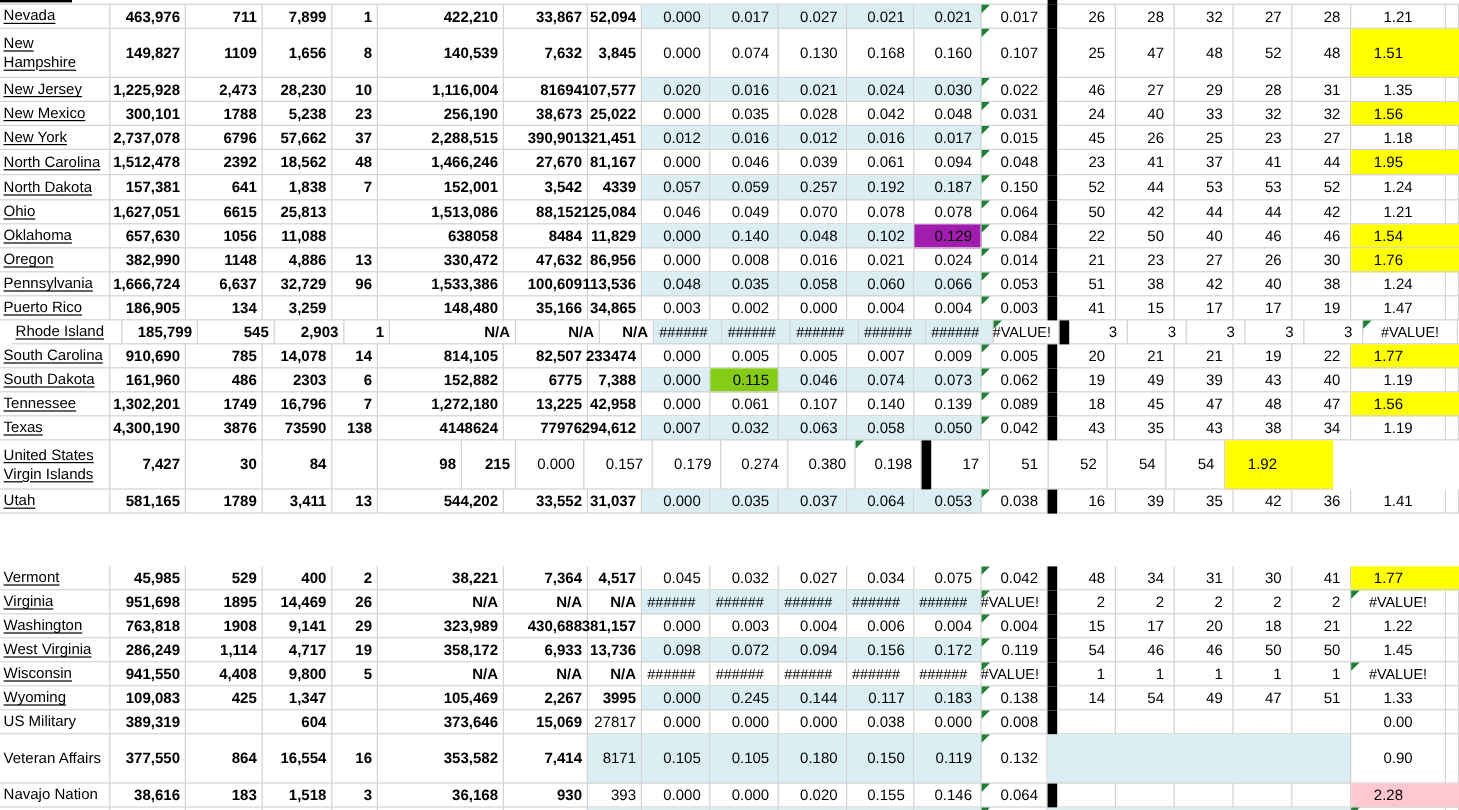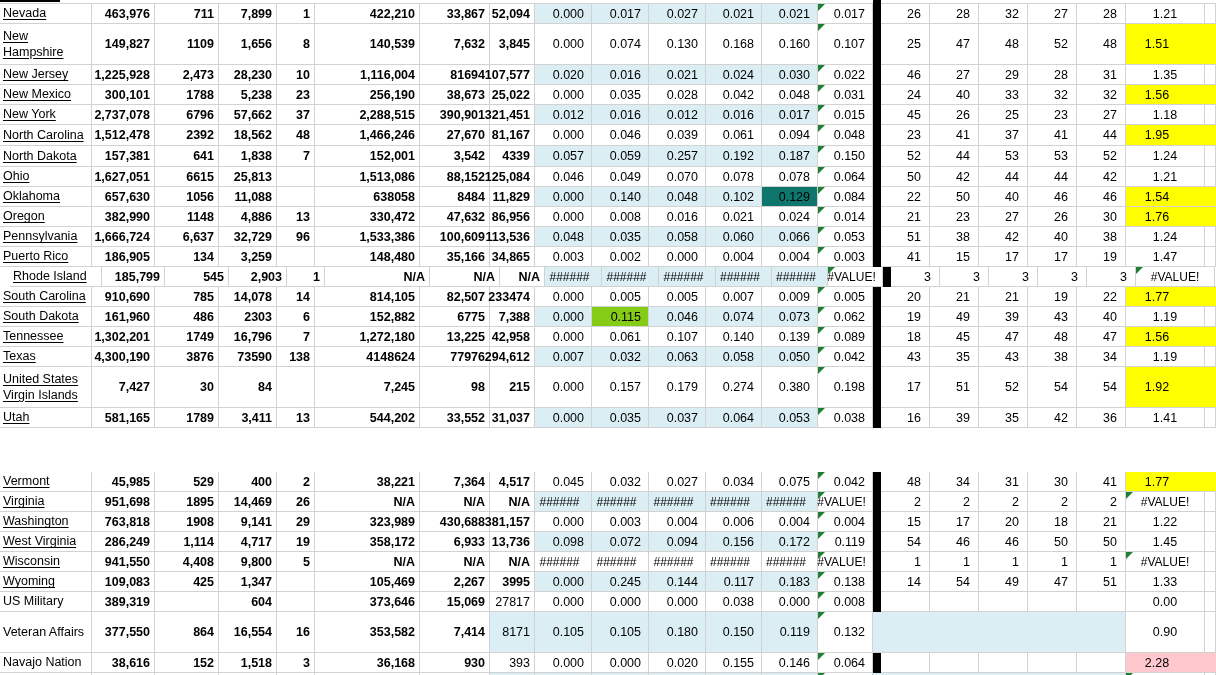--- a/index.html
+++ b/index.html
@@ -237,21 +237,21 @@
       <div class="cell c2 b">1056</div>
       <div class="cell c3 b">11,088</div>
       <div class="cell c4 b"></div>
       <div class="cell c5 b">638058</div>
       <div class="cell c6 b">8484</div>
       <div class="cell c7 b">11,829</div>
       <div class="cell d0" style="background: rgb(218, 238, 243);">0.000</div>
       <div class="cell d1" style="background: rgb(218, 238, 243);">0.140</div>
       <div class="cell d2" style="background: rgb(218, 238, 243);">0.048</div>
       <div class="cell d3" style="background: rgb(218, 238, 243);">0.102</div>
-      <div class="cell d4" style="background: #0f766e;">0.129</div>
+      <div class="cell d4" style="background: #a21caf;">0.129</div>
       <div class="cell avg">0.084<div class="tri" style="border-top-color: rgb(30, 126, 52);"></div></div>
       <div class="cell bar" style="background: rgb(0, 0, 0);"></div>
       <div class="cell rk">22</div>
       <div class="cell rk">50</div>
       <div class="cell rk">40</div>
       <div class="cell rk">46</div>
       <div class="cell rk">46</div>
       <div class="cell rtw C" style="background: rgb(255, 255, 0); padding-right: 28px;">1.54</div>
     </div>
     <div class="row" style="height: 20px;">
@@ -442,21 +442,20 @@
       <div class="cell rk">34</div>
       <div class="cell rt C">1.19</div>
       <div class="cell ex"></div>
     </div>
     <div class="row" style="height: 41px;">
       <div class="cell s L u">United States Virgin Islands</div>
       <div class="cell c1 b">7,427</div>
       <div class="cell c2 b">30</div>
       <div class="cell c3 b">84</div>
       <div class="cell c4 b"></div>
-      <div class="cell c5 b">7,245</div>
       <div class="cell c6 b">98</div>
       <div class="cell c7 b">215</div>
       <div class="cell d0">0.000</div>
       <div class="cell d1">0.157</div>
       <div class="cell d2">0.179</div>
       <div class="cell d3">0.274</div>
       <div class="cell d4">0.380</div>
       <div class="cell avg">0.198<div class="tri" style="border-top-color: rgb(30, 126, 52);"></div></div>
       <div class="cell bar" style="background: rgb(0, 0, 0);"></div>
       <div class="cell rk">17</div>
@@ -672,21 +671,21 @@
       <div class="cell d3" style="background: rgb(218, 238, 243);">0.150</div>
       <div class="cell d4" style="background: rgb(218, 238, 243);">0.119</div>
       <div class="cell avg">0.132<div class="tri" style="border-top-color: rgb(30, 126, 52);"></div></div>
       <div class="cell band" style="background: rgb(218, 238, 243);"></div>
       <div class="cell rt C">0.90</div>
       <div class="cell ex"></div>
     </div>
     <div class="row" style="height: 20px;">
       <div class="cell s L">Navajo Nation</div>
       <div class="cell c1 b">38,616</div>
-      <div class="cell c2 b">152</div>
+      <div class="cell c2 b">183</div>
       <div class="cell c3 b">1,518</div>
       <div class="cell c4 b">3</div>
       <div class="cell c5 b">36,168</div>
       <div class="cell c6 b">930</div>
       <div class="cell c7">393</div>
       <div class="cell d0">0.000</div>
       <div class="cell d1">0.000</div>
       <div class="cell d2">0.020</div>
       <div class="cell d3">0.155</div>
       <div class="cell d4">0.146</div>

